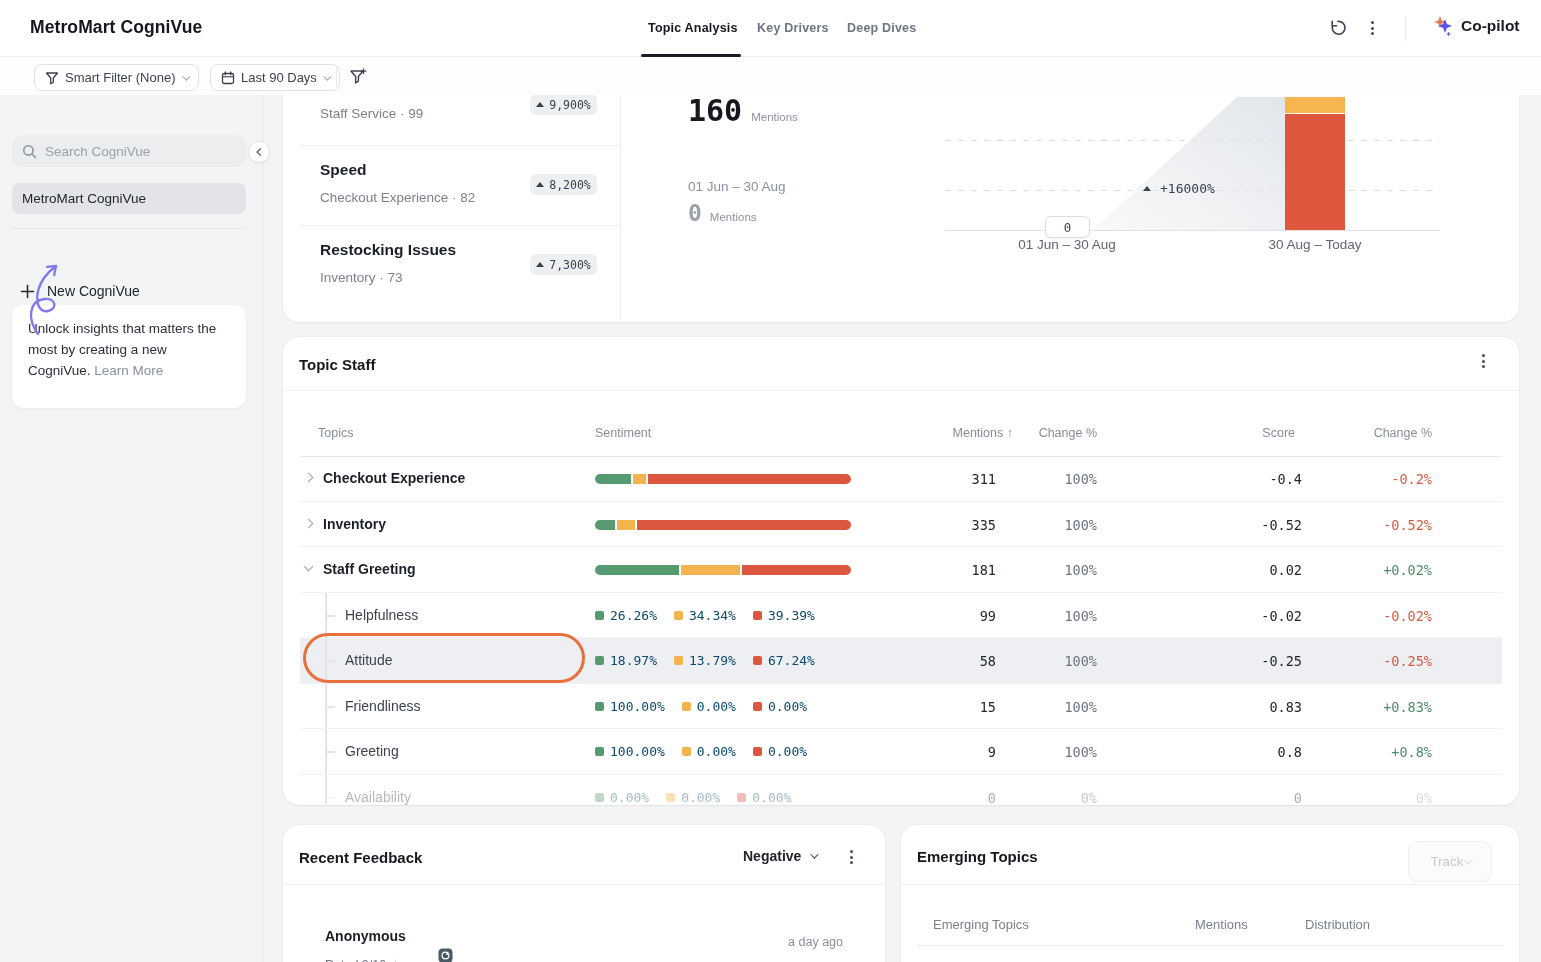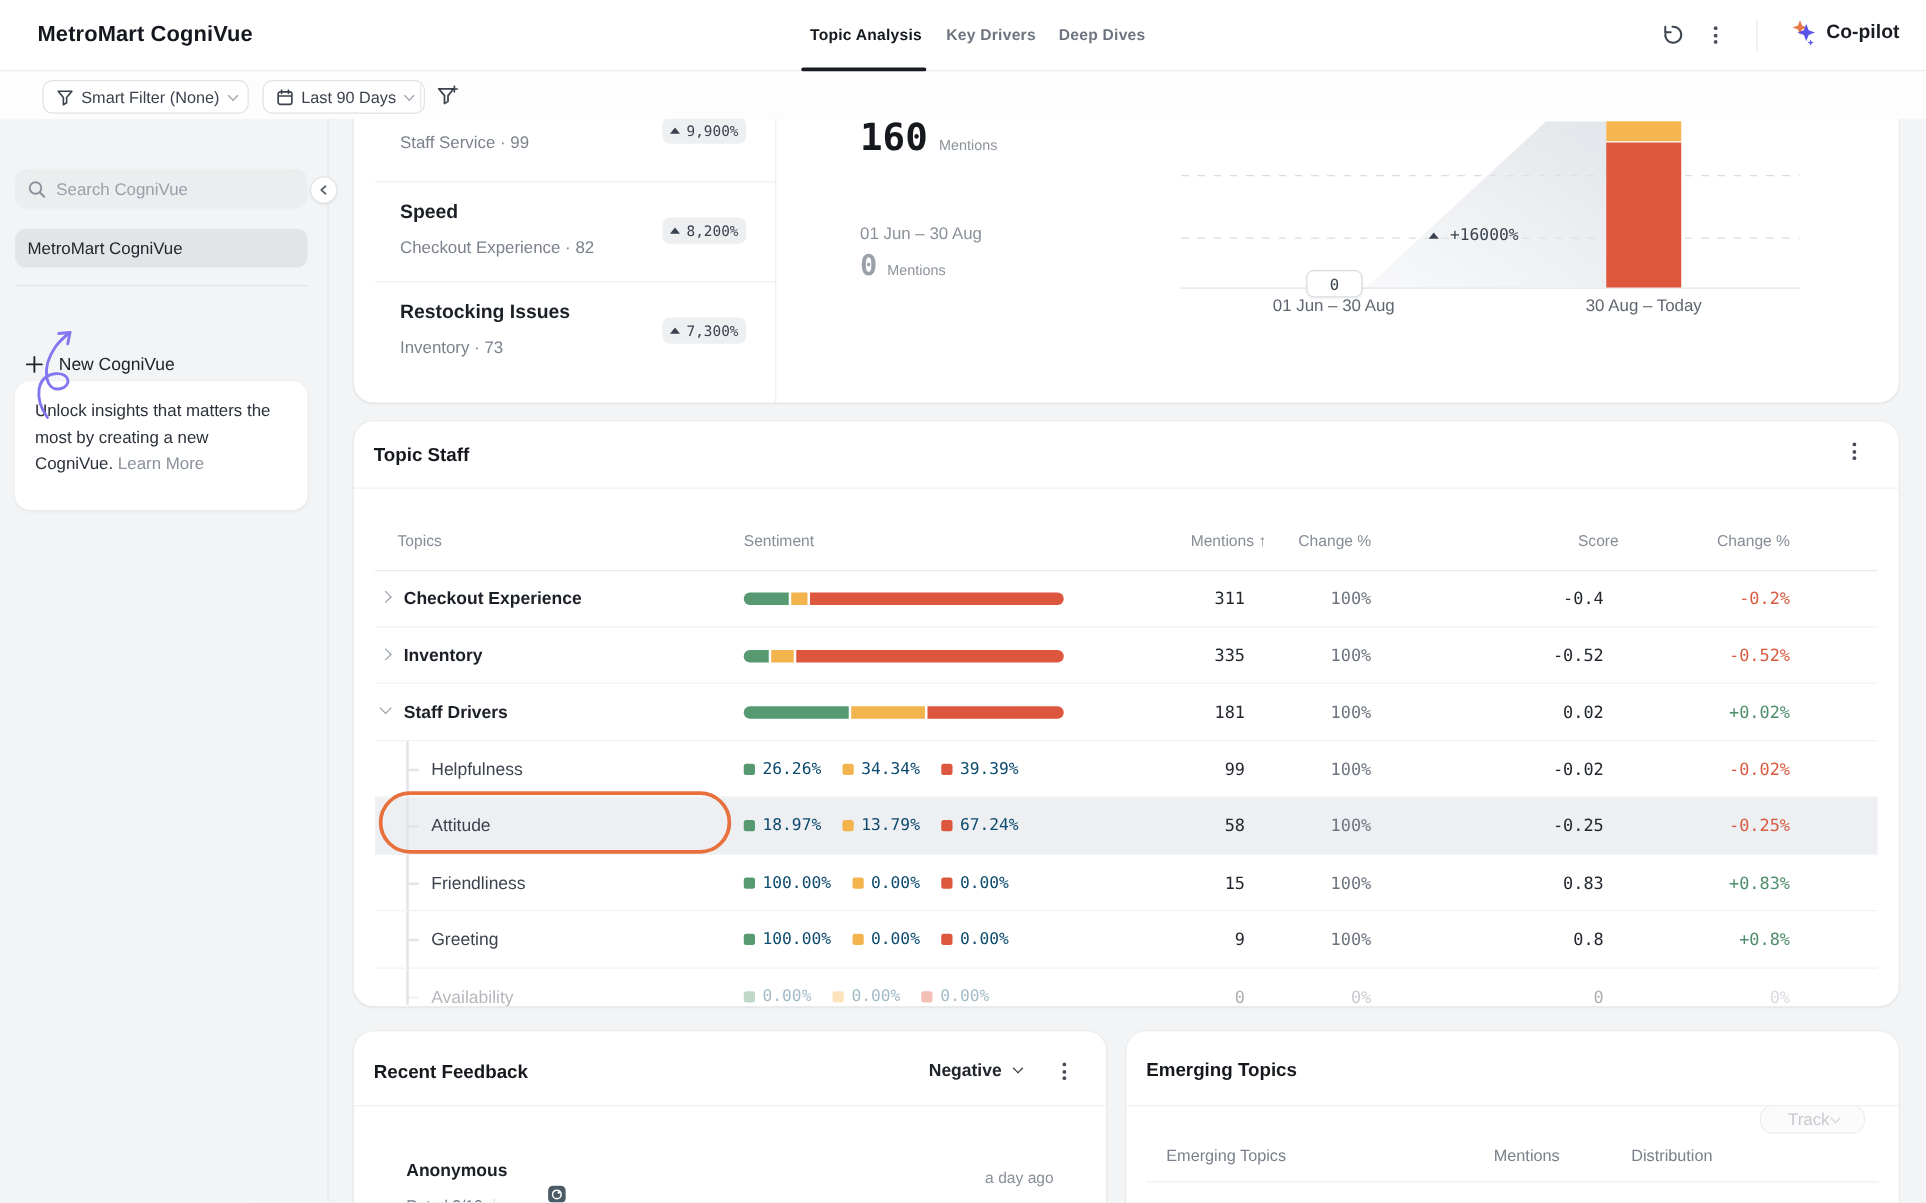--- a/index.html
+++ b/index.html
@@ -87,40 +87,40 @@
   .sbar .seg:last-child  { border-radius:0 5px 5px 0; flex:1; }
   .seg.pos, .sq.pos { background:#579a72; }
   .seg.neu, .sq.neu { background:#f3b34d; }
   .seg.neg, .sq.neg { background:#dd573e; }
   .legend { position:absolute; left:312px; top:15px; display:flex; gap:17px; }
   .leg { display:flex; align-items:center; gap:6px; font-size:13px; color:#0c4a6e; }
   .sq { width:9px; height:9px; border-radius:2px; display:inline-block; }
   .cell { position:absolute; top:15px; font-size:13.5px; text-align:right; }
   .c-mentions { right:523px; color:#23282f; }
   .c-change   { right:422px; color:#6e7580; }
-  .c-score    { right:236px; color:#23282f; }
+  .c-score    { right:217px; color:#23282f; }
   .c-schange  { right:87px; }
   .down { color:#d95c42; } .up { color:#4e8e6a; } .flat { color:#9aa1ab; }
   #tree-line { position:absolute; left:42px; top:255px; width:1.5px; height:212px; background:#e2e4e8; }
   .tree-tick { position:absolute; left:42px; width:10px; height:1.5px; background:#e2e4e8; }
   #row-highlight { position:absolute; left:17px; top:301px; width:1202px; height:45px; background:#edeff2; }
   #attitude-annotation { position:absolute; left:20px; top:296px; width:282px; height:50px; border:3px solid #e8703d; border-radius:26px; z-index:3; }
   .row-disabled > * { opacity:.38; }
 
   
   #card-feedback { left:21px; top:730px; width:602px; height:232px; }
   #card-emerging { left:639px; top:730px; width:618px; height:232px; }
   .card-hsep { position:absolute; left:0; top:59px; width:100%; height:1px; background:#f0f1f4; }
   #fb-filter { position:absolute; left:460px; top:23px; display:flex; align-items:center; gap:9px; font-size:14px; font-weight:600; color:#20252c; cursor:pointer; }
   #fb-filter .dd-chev { border-color:#3a4049; }
   #fb-author { position:absolute; left:42px; top:103px; font-size:14px; font-weight:600; color:#1b2027; }
   #fb-meta { position:absolute; left:42px; top:123px; display:flex; align-items:center; gap:9px; font-size:12.5px; color:#6f7680; }
   #fb-source { display:flex; align-items:center; gap:5px; color:#3c434e;flex-direction:column; }
   #fb-time { position:absolute; right:42px; top:110px; font-size:12.5px; color:#8a919b; }
-  #track-btn { position:absolute; left:507px; top:16px; width:84px; height:23px; border:1px solid #eceef0; background:#fbfbfc; border-radius:10px; display:flex; align-items:center; justify-content:center; gap:0; font-size:13.5px; color:#c6cad0;margin-top:43px; }
+  #track-btn { position:absolute; left:507px; top:16px; width:84px; height:41px; border:1px solid #eceef0; background:#fbfbfc; border-radius:10px; display:flex; align-items:center; justify-content:center; gap:0; font-size:13.5px; color:#c6cad0; }
   #track-btn .dd-chev { border-color:#d3d7db; }
   .em-col { position:absolute; top:92px; font-size:13px; color:#7a818b; }
   #em-sep { position:absolute; left:16px; top:120px; width:586px; height:1px; background:#eceef0; }
 </style>
 </head>
 <body>
 
 <div id="screen">
 
   <div id="content">
@@ -242,21 +242,21 @@
         </div>
         <span class="cell num c-mentions">335</span>
         <span class="cell num c-change">100%</span>
         <span class="cell num c-score">-0.52</span>
         <span class="cell num c-schange down">-0.52%</span>
       </div>
       <div class="tvr-sep" style="top:209px"></div>
 
       <div class="tvr" style="top:210px">
         <span class="chev chev-d"></span>
-        <span class="tname">Staff Drivers</span>
+        <span class="tname">Staff Greeting</span>
         <div class="sbar">
           <span class="seg pos" style="width: 33%;"></span>
           <span class="seg neu" style="width: 23%;"></span>
           <span class="seg neg"></span>
         </div>
         <span class="cell num c-mentions">181</span>
         <span class="cell num c-change">100%</span>
         <span class="cell num c-score">0.02</span>
         <span class="cell num c-schange up">+0.02%</span>
       </div>

